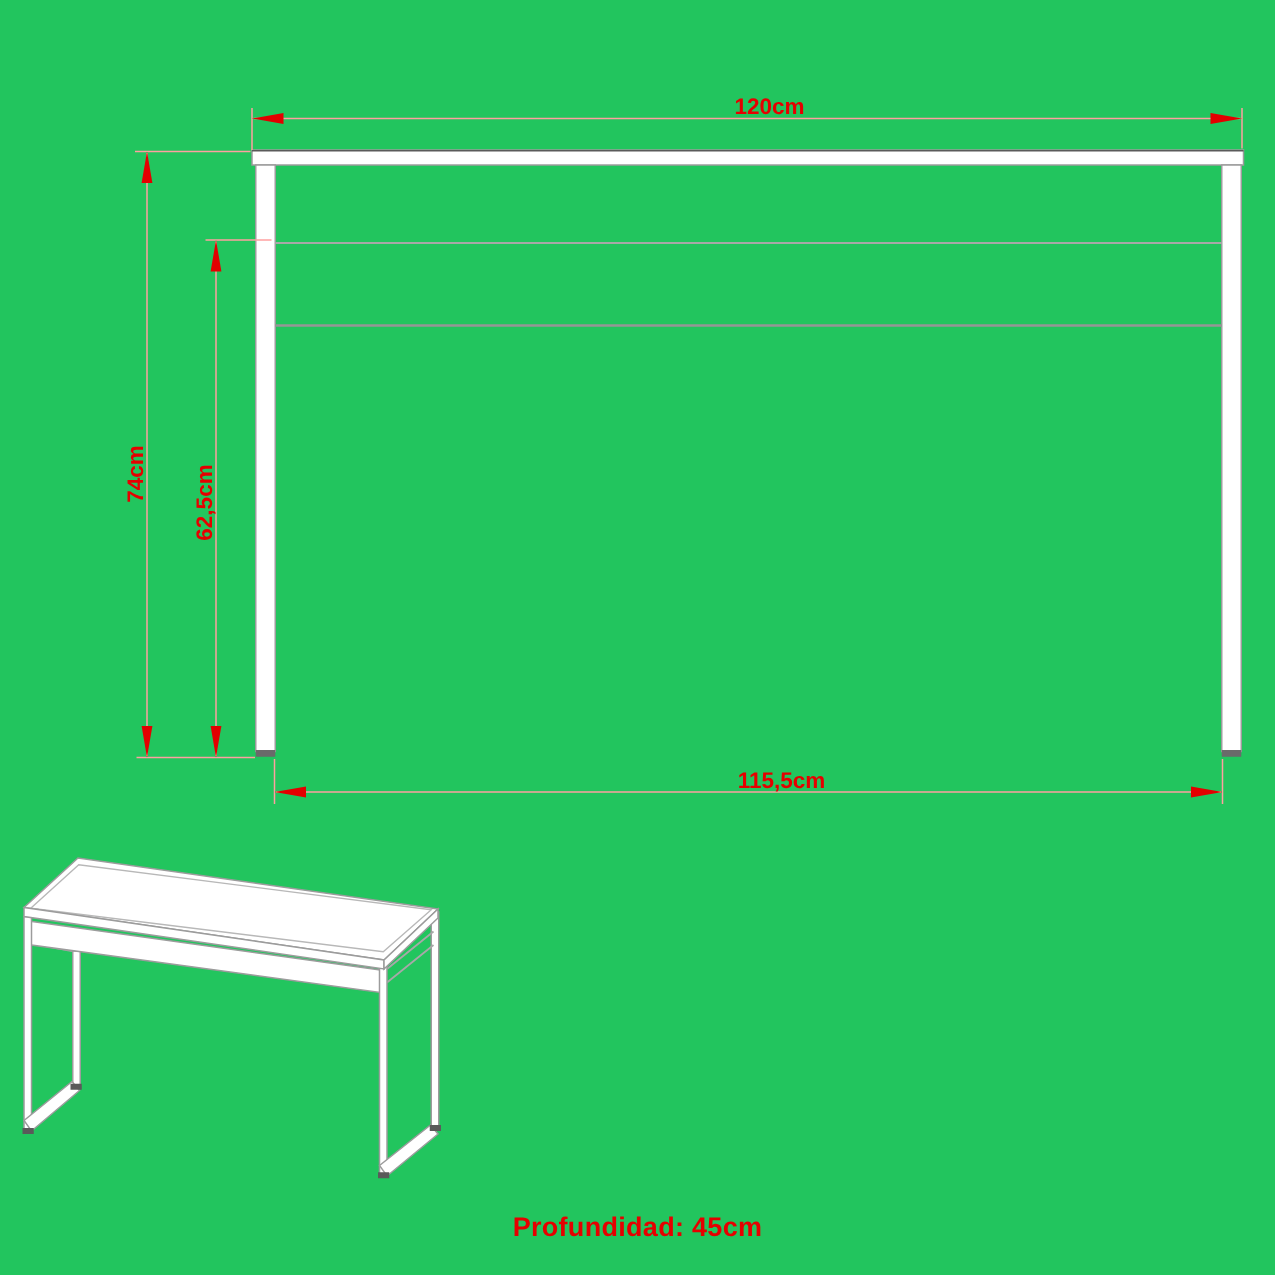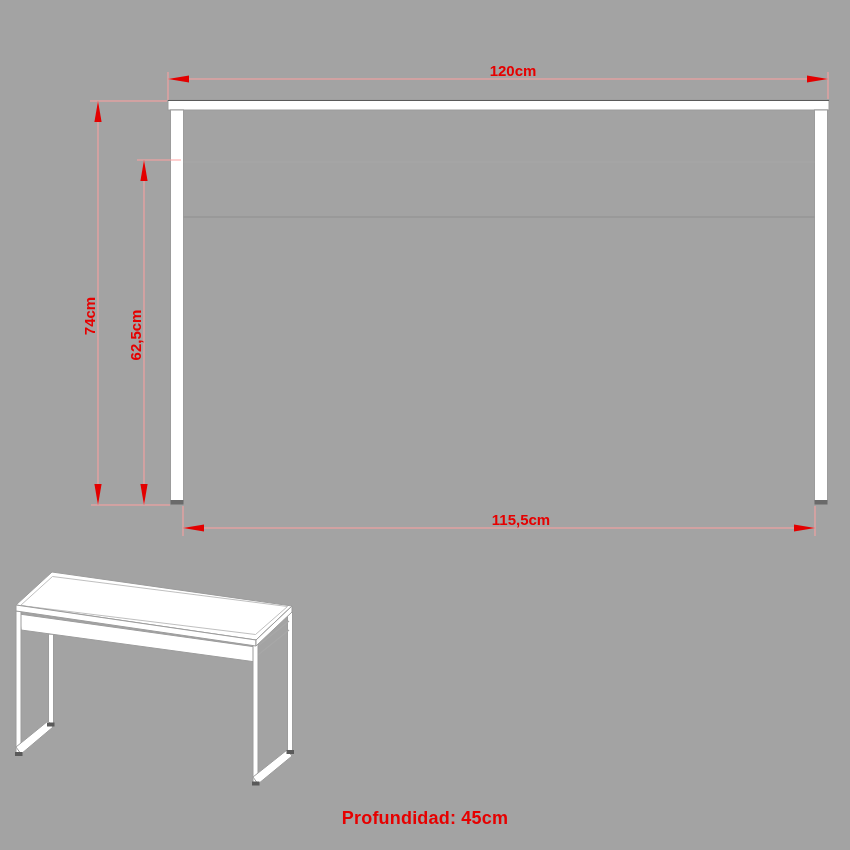--- a/index.html
+++ b/index.html
@@ -1,20 +1,20 @@
 <!DOCTYPE html>
 <html><head>
 <meta charset="utf-8">
 <style>
   html, body { margin: 0; padding: 0; background: #ffffff; }
   .canvas {
     position: relative;
     width: 850px;
     height: 850px;
-    background: #a3a3a3;
+    background: #22c55e;
     overflow: hidden;
     font-family: "Liberation Sans", sans-serif;
   }
   svg { display: block; }
   .dim-label {
     font-family: "Liberation Sans", sans-serif;
     font-weight: bold;
     font-size: 15px;
     fill: #e60000;
     text-anchor: middle;

